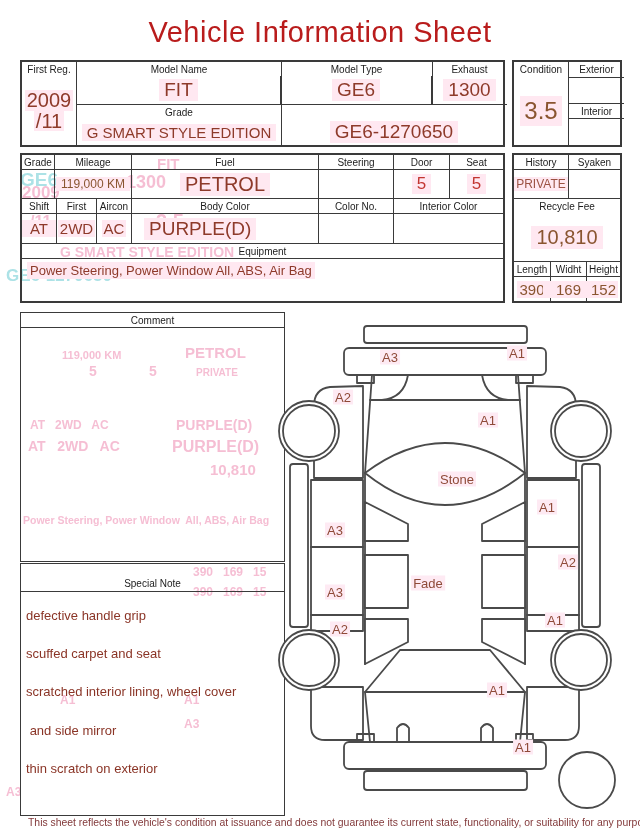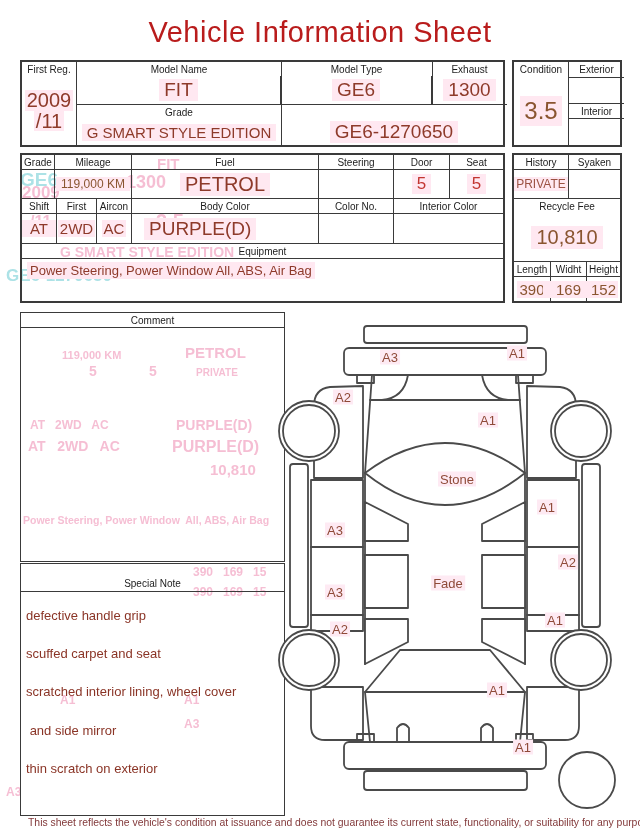--- a/index.html
+++ b/index.html
@@ -274,20 +274,20 @@
 <div id="diagram-labels">
     <div class="dmg" style="left: 390px; top: 357px;">A3</div>
     <div class="dmg" style="left: 517px; top: 353px;">A1</div>
     <div class="dmg" style="left: 343px; top: 397px;">A2</div>
     <div class="dmg" style="left: 488px; top: 420px;">A1</div>
     <div class="dmg" style="left: 457px; top: 479px;">Stone</div>
     <div class="dmg" style="left: 335px; top: 530px;">A3</div>
     <div class="dmg" style="left: 547px; top: 507px;">A1</div>
     <div class="dmg" style="left: 568px; top: 562px;">A2</div>
     <div class="dmg" style="left: 335px; top: 592px;">A3</div>
-    <div class="dmg" style="left: 448px; top: 583px; text-align: center;">Fade</div>
+    <div class="dmg" style="left: 428px; top: 583px; text-align: center;">Fade</div>
     <div class="dmg" style="left: 340px; top: 629px;">A2</div>
     <div class="dmg" style="left: 555px; top: 620px;">A1</div>
     <div class="dmg" style="left: 497px; top: 690px;">A1</div>
     <div class="dmg" style="left: 523px; top: 747px;">A1</div>
   </div>
 
 <div class="disclaimer">This sheet reflects the vehicle's condition at issuance and does not guarantee its current state, functionality, or suitability for any purpose</div>
 
 </body></html>

